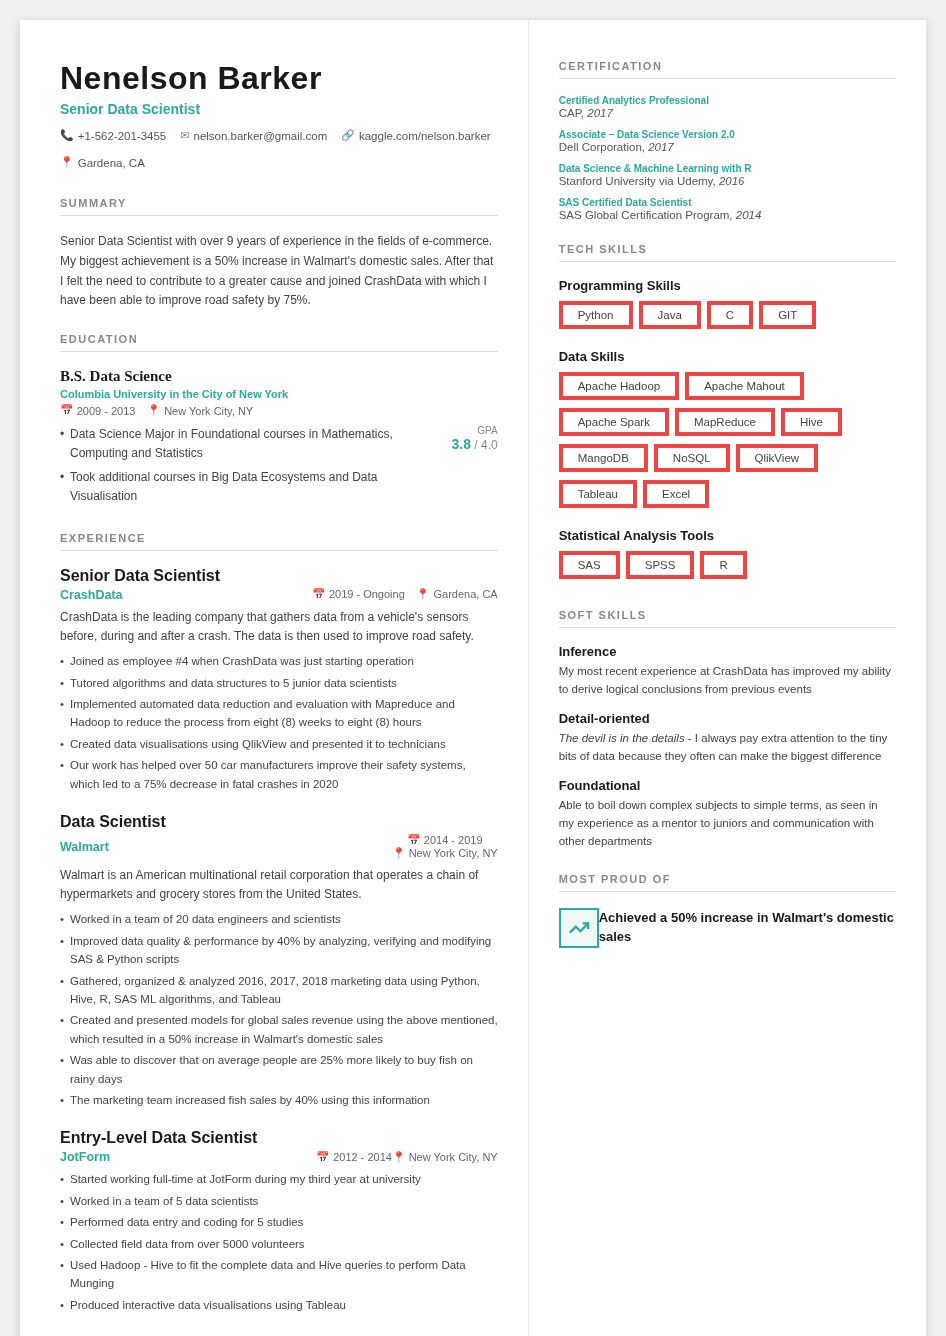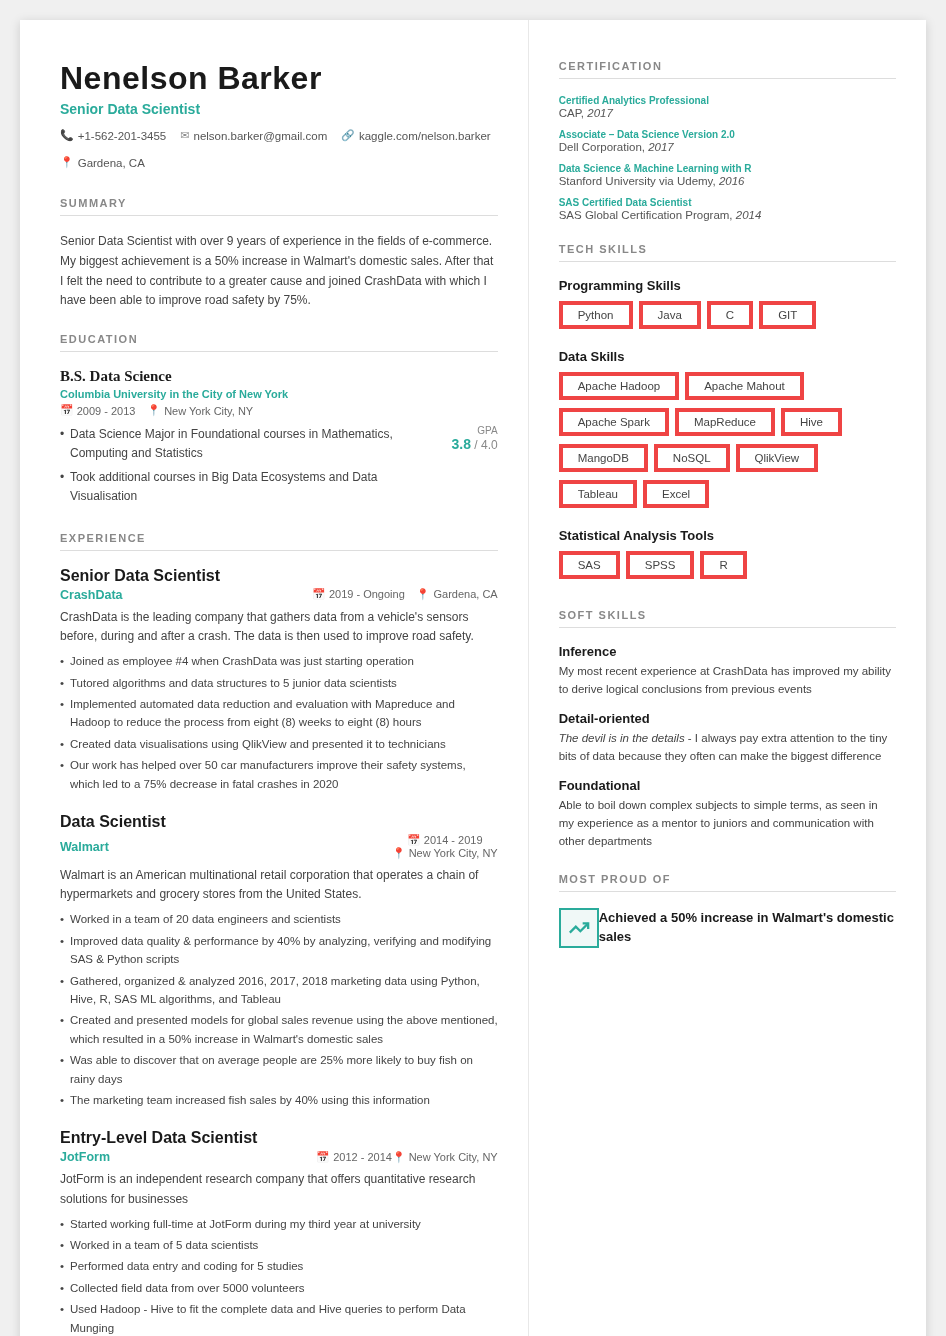--- a/index.html
+++ b/index.html
@@ -435,21 +435,20 @@
 
         <div class="exp-block">
           <div class="exp-company-name">Entry-Level Data Scientist</div>
           <div style="display:flex;justify-content:space-between;align-items:center;margin-bottom:6px;">
             <span class="exp-company-link">JotForm</span>
             <div class="exp-meta" style="margin-bottom:0;">
               <span>📅 2012 - 2014</span>
               <span>📍 New York City, NY</span>
             </div>
           </div>
-          <p class="exp-desc">JotForm is an independent research company that offers quantitative research solutions for businesses</p>
           <ul class="exp-bullets">
             <li>Started working full-time at JotForm during my third year at university</li>
             <li>Worked in a team of 5 data scientists</li>
             <li>Performed data entry and coding for 5 studies</li>
             <li>Collected field data from over 5000 volunteers</li>
             <li>Used Hadoop - Hive to fit the complete data and Hive queries to perform Data Munging</li>
             <li>Produced interactive data visualisations using Tableau</li>
           </ul>
         </div>
       </div>

